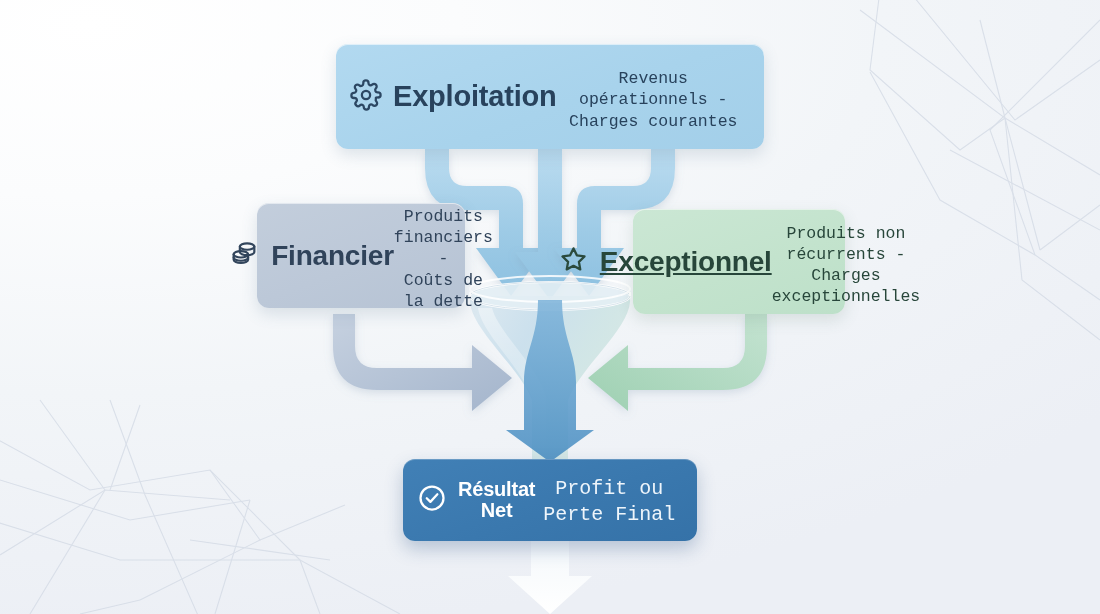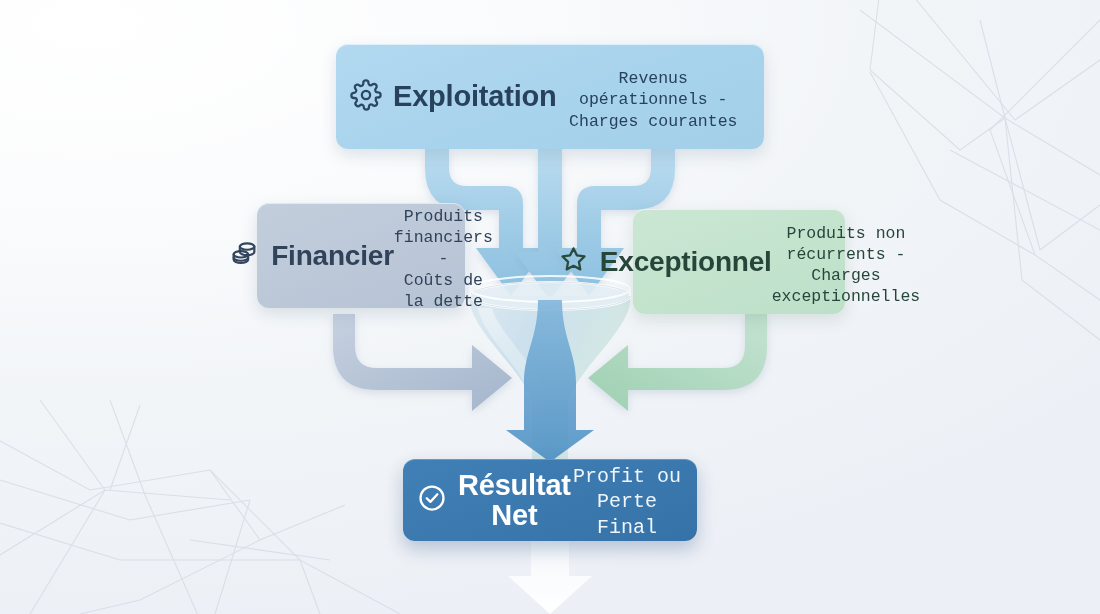--- a/index.html
+++ b/index.html
@@ -61,29 +61,29 @@
     color: #30435a;
   }
   #card-financier .card-title { font-size: 28px; }
   
   #card-exceptionnel {
     left: 633px; top: 209px; width: 212px; height: 105px;
     background: linear-gradient(160deg, #cbe7d4 0%, #c3e3cd 55%, #bde0c9 100%);
     box-shadow: 0 6px 16px rgba(80,120,100,0.16), 0 1px 0 rgba(255,255,255,0.55) inset;
     color: #27463a;
   }
-  #card-exceptionnel .card-title { font-size: 28px; }
+  #card-exceptionnel .card-title { font-size: 28px; text-decoration: underline; }
   
   #card-resultat {
     left: 403px; top: 459px; width: 294px; height: 82px;
     background: linear-gradient(160deg, #4180b6 0%, #3a78ae 55%, #3572a8 100%);
     box-shadow: 0 8px 18px rgba(40,80,130,0.28), 0 1px 0 rgba(255,255,255,0.22) inset;
     color: #ffffff;
   }
-  #card-resultat .card-title { font-size: 29px; }
+  #card-resultat .card-title { font-size: 20px; }
   #card-resultat .card-sub { font-size: 20px; margin-top: 4px; color: #eef5fb; }
 </style>
 </head>
 <body>
 
 <div id="stage">
 
   <svg id="bg-lines" viewBox="0 0 1100 614">
     <g stroke="#d2d9e4" stroke-width="1.1" fill="none" opacity="0.75">
       <path d="M900 -20 L1015 120 L1100 60"></path>

